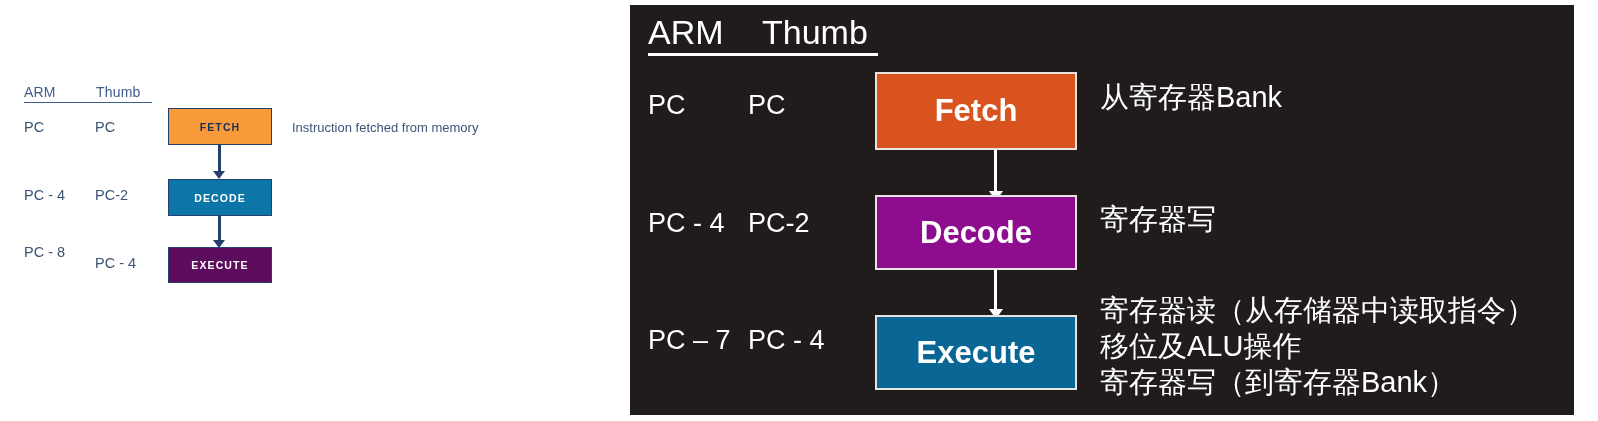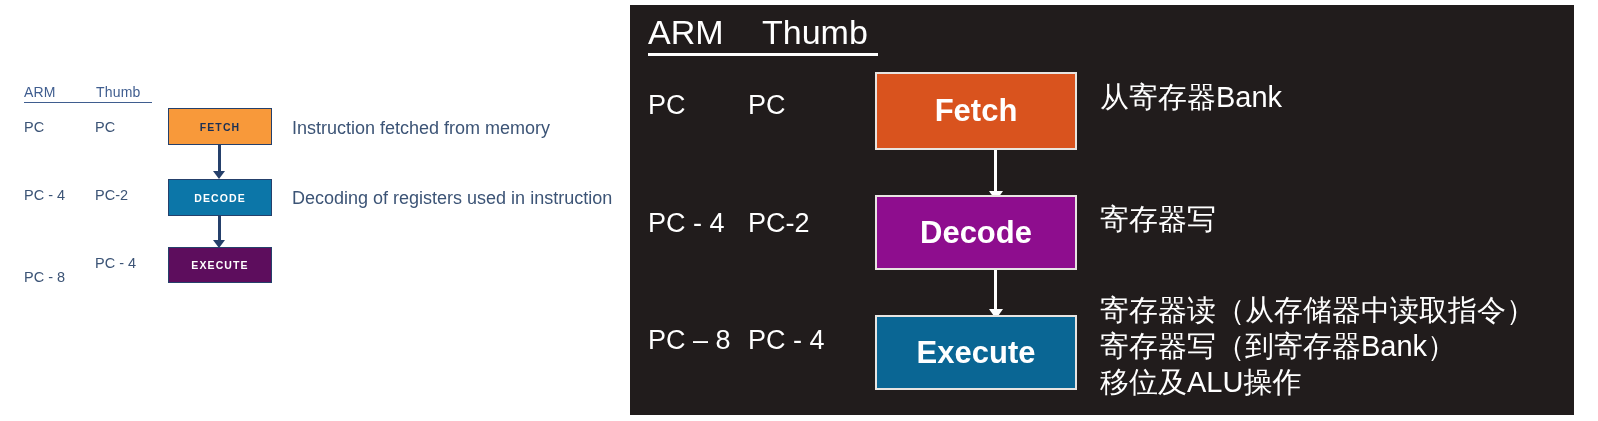--- a/index.html
+++ b/index.html
@@ -60,21 +60,21 @@
     letter-spacing: 1.1px;
   }
   .l-box.fetch   { background: #f8993a; color: #1b3055; }
   .l-box.decode  { background: #0c76a8; color: #ffffff; }
   .l-box.execute { background: #5d0d5d; color: #ffffff; }
 
   .l-desc {
     position: absolute;
     left: 292px;
     color: #3c5476;
-    font-size: 18px;
+    font-size: 13px;
     line-height: 16.5px;
     white-space: nowrap;
   }
 
   .l-arrow {
     position: absolute;
     left: 218px;
     width: 3px;
     background: #25406b;
   }
@@ -172,26 +172,25 @@
   <div class="l-pc thumb" style="top:119px">PC</div>
   <div class="l-box fetch" style="top:108px;height:37px">FETCH</div>
   <div class="l-desc" style="top:120px">Instruction fetched from memory</div>
 
   <div class="l-arrow" style="top:145px;height:28px"></div>
   <div class="l-arrowhead" style="top:171px"></div>
 
   <div class="l-pc arm" style="top:187px">PC - 4</div>
   <div class="l-pc thumb" style="top:187px">PC-2</div>
   <div class="l-box decode" style="top:179px;height:37px">DECODE</div>
-  <div class="l-desc" style="top:190px">Decoding of registers used in instruction</div>
 
   <div class="l-arrow" style="top:216px;height:26px"></div>
   <div class="l-arrowhead" style="top:240px"></div>
 
-  <div class="l-pc arm" style="top:269px">PC - 8</div>
+  <div class="l-pc arm" style="top:244px">PC - 8</div>
   <div class="l-pc thumb" style="top:255px">PC - 4</div>
   <div class="l-box execute" style="top:247px;height:36px">EXECUTE</div>
   <div class="l-desc" style="top:236px">
   </div>
 </div>
 
 <div id="right-panel">
 
   <div class="r-header">
     <span class="r-hdr-arm">ARM</span>
@@ -207,21 +206,21 @@
   <div class="r-arrowhead" style="top:186px"></div>
 
   <div class="r-pc arm" style="top:203px">PC - 4</div>
   <div class="r-pc thumb" style="top:203px">PC-2</div>
   <div class="r-box decode" style="top:190px;height:75px">Decode</div>
   <div class="r-desc" style="top:196px">寄存器写</div>
 
   <div class="r-arrow" style="top:265px;height:42px"></div>
   <div class="r-arrowhead" style="top:304px"></div>
 
-  <div class="r-pc arm" style="top:320px">PC – 8</div>
+  <div class="r-pc arm" style="top:320px">PC – 7</div>
   <div class="r-pc thumb" style="top:320px">PC - 4</div>
   <div class="r-box execute" style="top:310px;height:75px">Execute</div>
   <div class="r-desc" style="top:287px">
     <div>寄存器读（从存储器中读取指令）</div>
+    <div>移位及ALU操作</div>
     <div>寄存器写（到寄存器Bank）</div>
-    <div>移位及ALU操作</div>
   </div>
 </div>
 
 </body></html>

